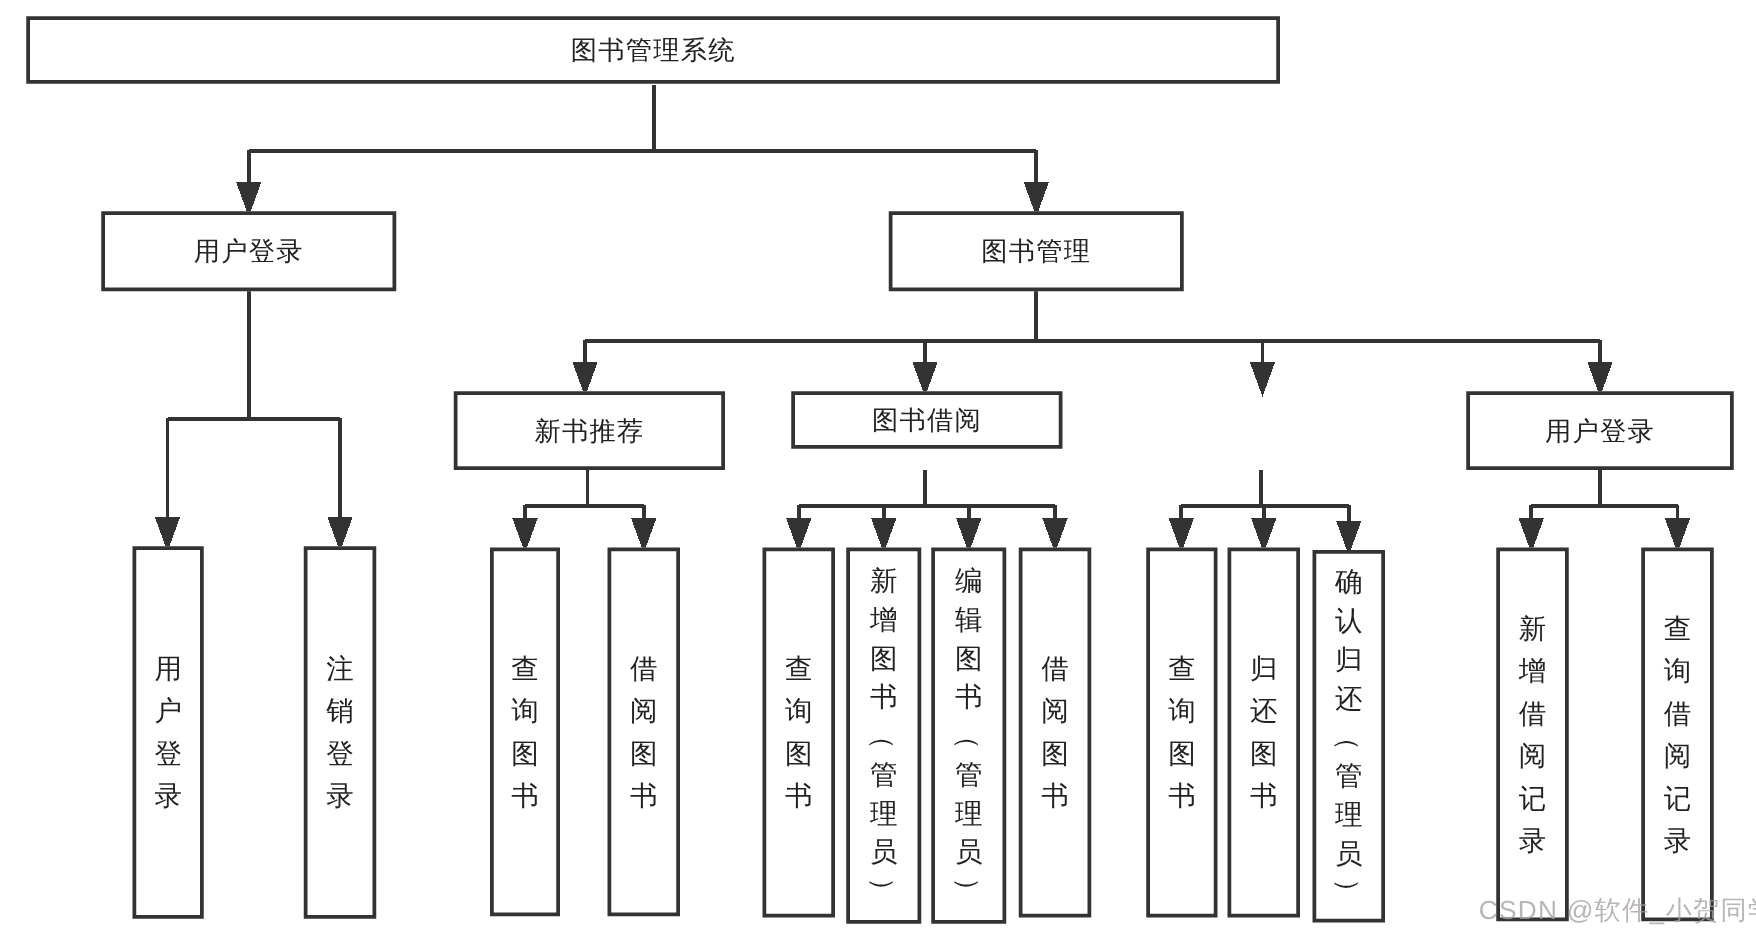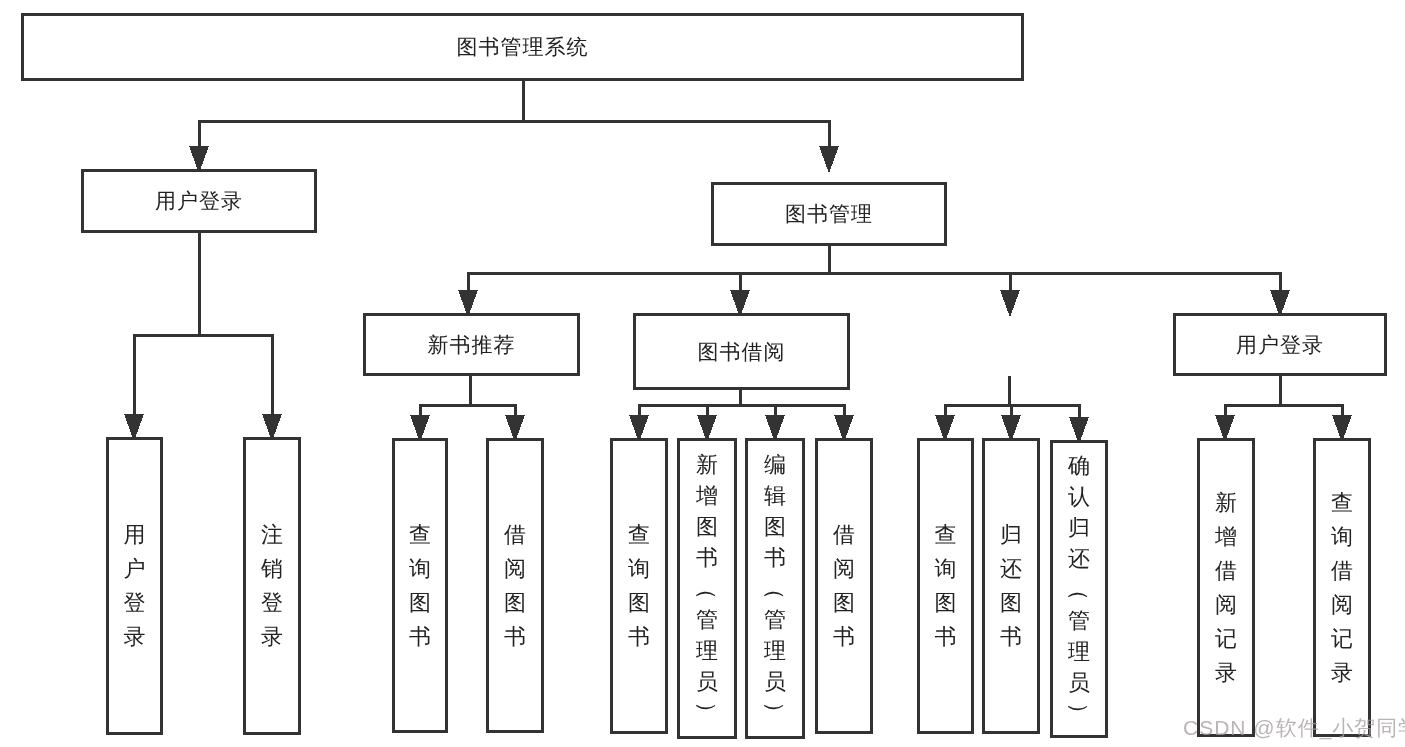--- a/index.html
+++ b/index.html
@@ -17,25 +17,25 @@
     background:#ffffff;
     border:3px solid #333333;
     box-sizing:border-box;
     display:flex;
     align-items:center;
     justify-content:center;
     z-index:2;
   }
   .hlabel{font-size:21px;letter-spacing:1px;color:#222;}
   
-  .box-root{left:21px;top:13px;width:1003px;height:68px;}
+  .box-root{left:21px;top:13px;width:1003px;height:54px;}
   .box-user-login{left:81px;top:169px;width:236px;height:64px;}
-  .box-book-mgmt{left:711px;top:169px;width:236px;height:64px;margin-top:13px;}
+  .box-book-mgmt{left:711px;top:169px;width:236px;height:64px;}
   .box-new-book{left:363px;top:313px;width:217px;height:63px;text-align:right;}
-  .box-book-borrow{left:633px;top:313px;width:217px;height:77px;}
+  .box-book-borrow{left:633px;top:313px;width:217px;height:46px;}
   .box-current-borrow{left:903px;top:313px;width:214px;height:63px;}
   .box-borrow-records{left:1173px;top:313px;width:214px;height:63px;}
   
   .vbox{flex-direction:column;}
   .vtext{display:flex;flex-direction:column;align-items:center;justify-content:center;}
   .vtext div{
     height:34px;line-height:34px;
     font-size:22px;text-align:center;width:26px;
   }
   .vbox.long .vtext div{height:31px;line-height:31px;}

